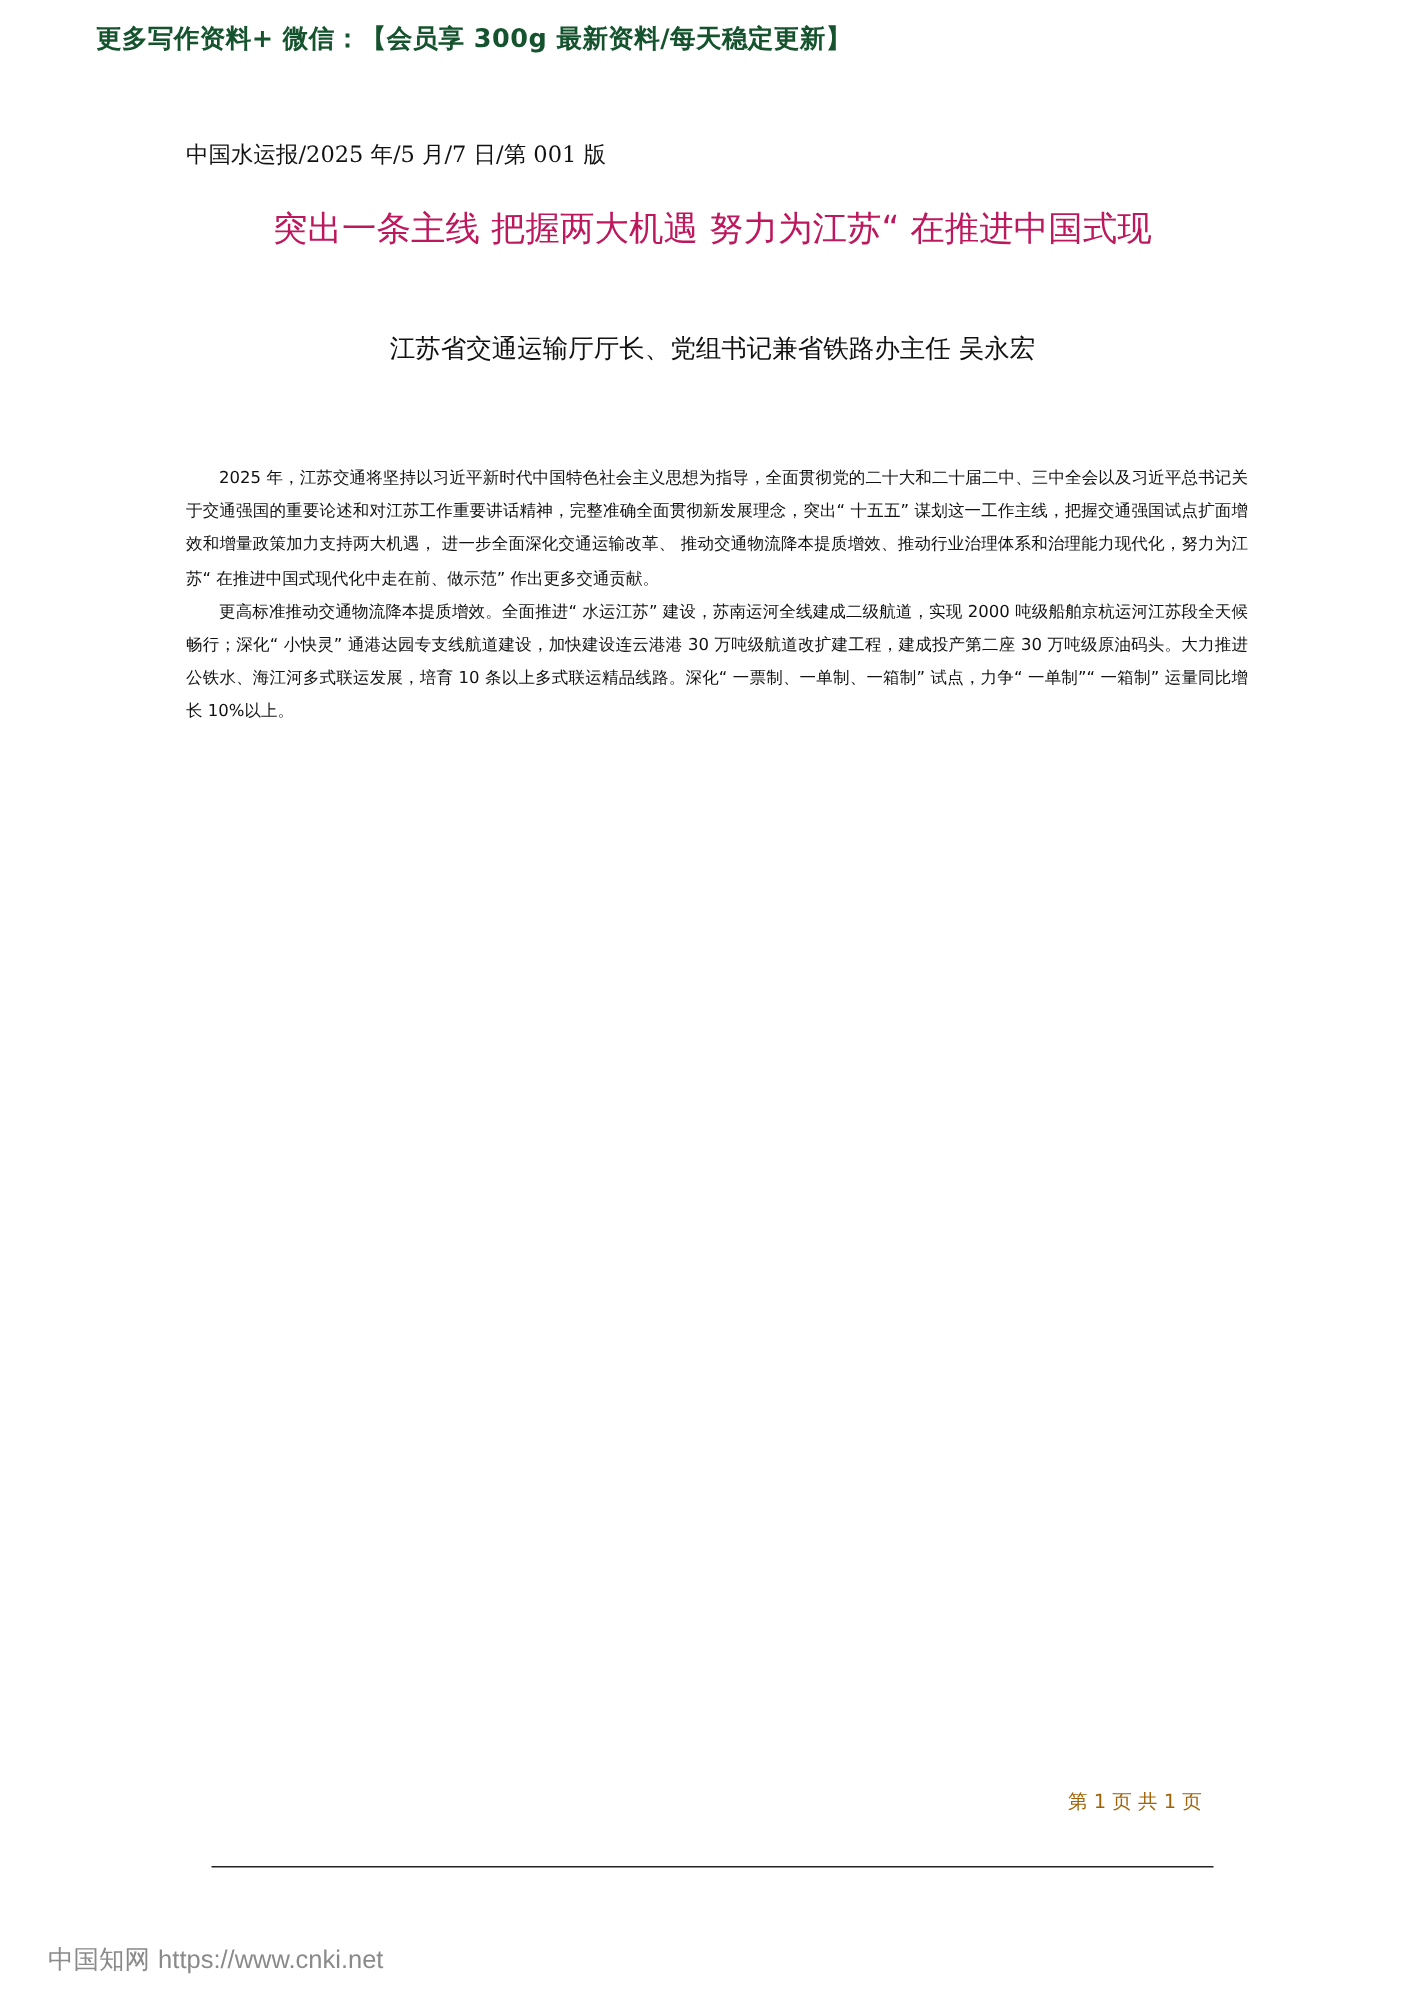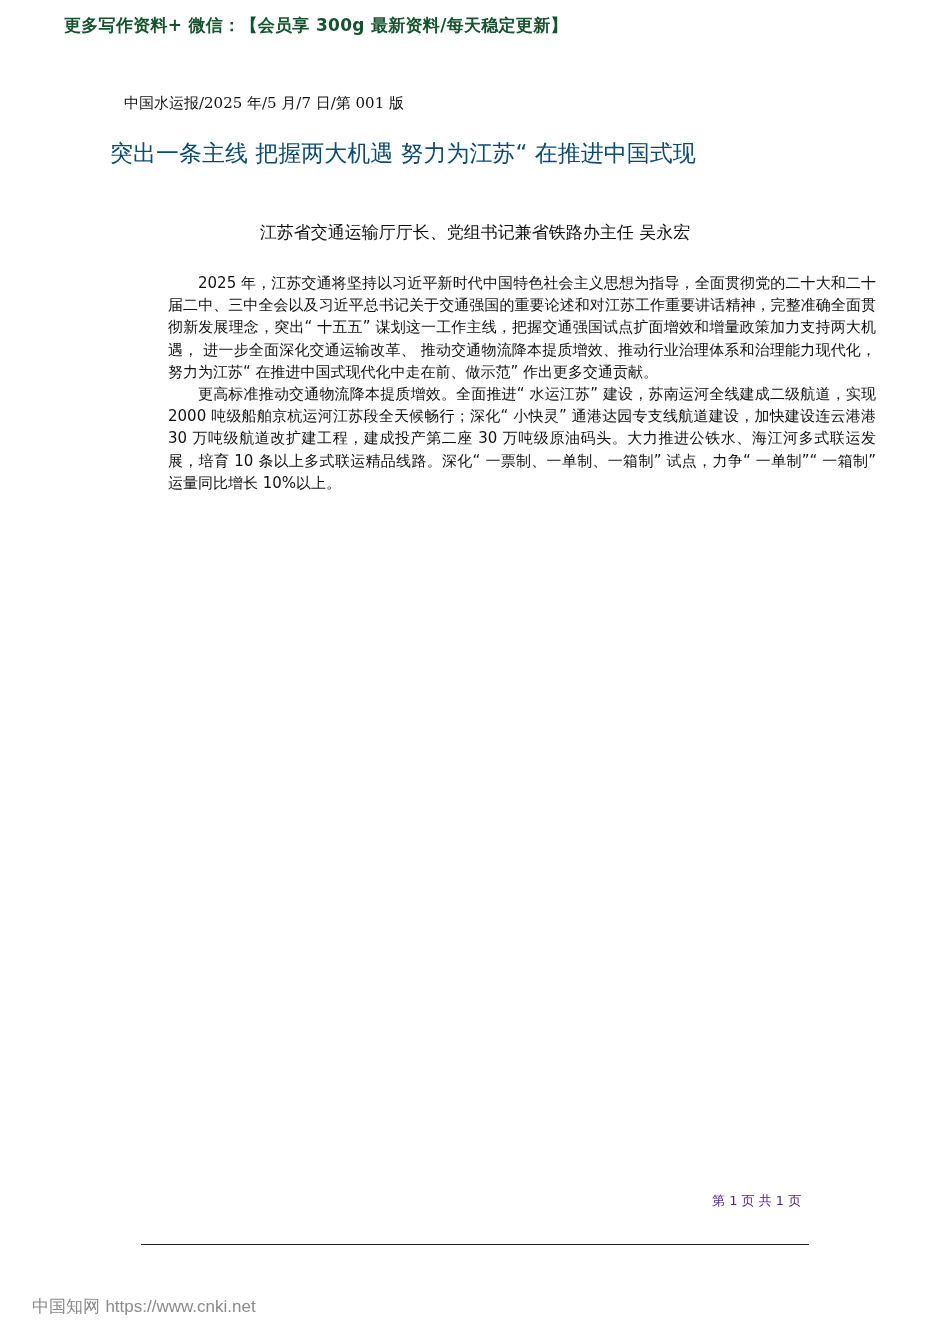--- a/index.html
+++ b/index.html
@@ -13,37 +13,36 @@
       font-size: 17px; color: #14532d; font-weight: bold; letter-spacing: 0.3px;
       white-space: nowrap;
     }
     .source {
       position: absolute; left: 124px; top: 94px;
       font-family: "DejaVu Serif", "Liberation Serif", serif;
       font-size: 15px; color: #111; white-space: nowrap;
     }
     .title {
       position: absolute; left: 110px; width: 730px; top: 137px;
-      font-size: 23px; line-height: 32px; color: #0c4a6e;
+      text-align: center; font-size: 23px; line-height: 32px; color: #be185d;
     }
     .title .l { display: block; white-space: nowrap; }
     .author {
       position: absolute; left: 110px; width: 730px; top: 221px;
       text-align: center; font-size: 17px; color: #111; white-space: nowrap;
     }
     .body {
-      position: absolute; left: 124px; top: 272px; width: 708px;
-      font-size: 15px; line-height: 22.2px; color: #111;
+      position: absolute; left: 124px; top: 308px; width: 708px;
+      font-size: 11px; line-height: 22.2px; color: #111;
       text-align: justify;
-      margin-left: 44px;
     }
     .body p { margin: 0; text-indent: 2em; }
     .pagenum {
       position: absolute; left: 712px; top: 1192px;
-      font-size: 13px; color: #4c1d95; white-space: nowrap;
+      font-size: 13px; color: #a16207; white-space: nowrap;
     }
     .rule {
       position: absolute; left: 141px; top: 1244px; width: 668px; height: 1px;
       background: #222;
     }
     .footer {
       position: absolute; left: 32px; top: 1295px; font-size: 17px; color: #8a8a8a;
       white-space: nowrap;
     }
     .footer .url { font-family: "Liberation Sans", sans-serif; }

